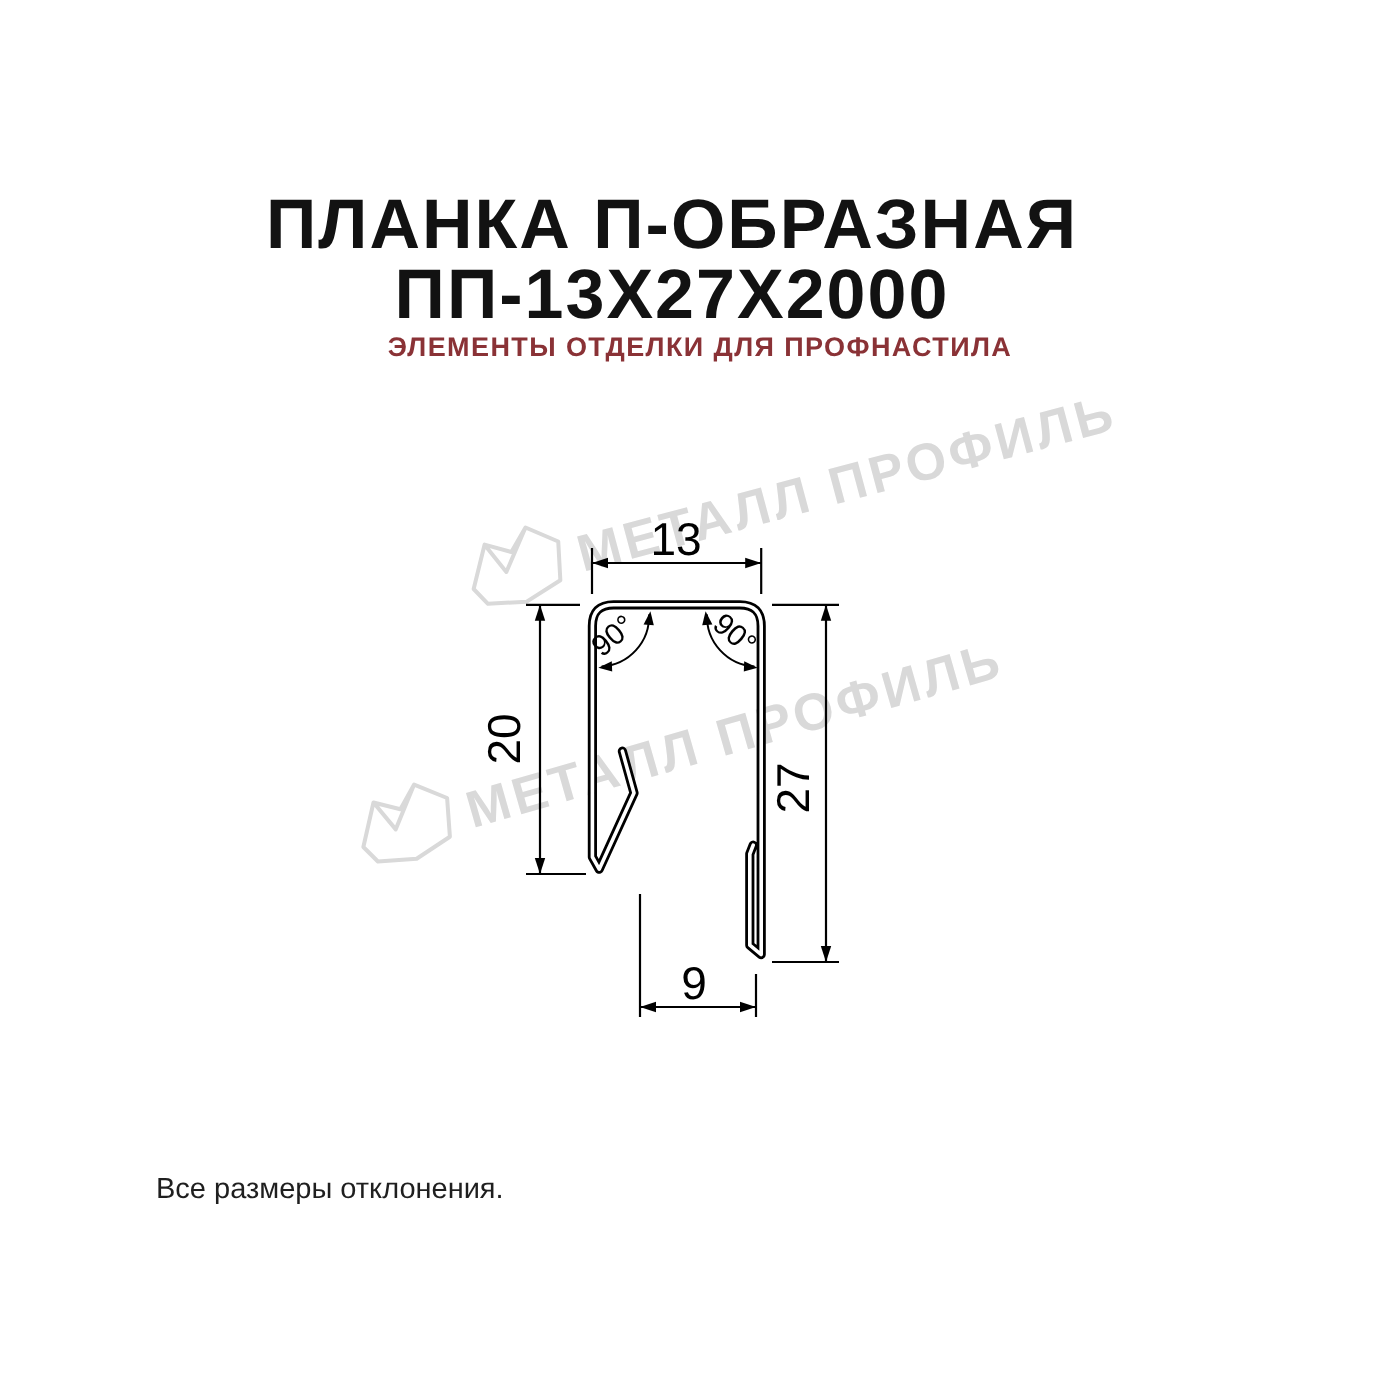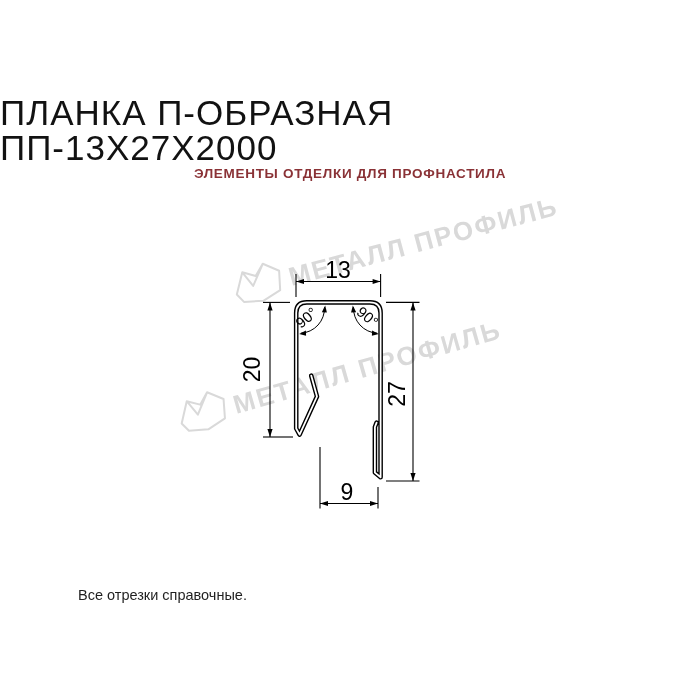--- a/index.html
+++ b/index.html
@@ -1,22 +1,22 @@
 <!DOCTYPE html>
 <html><head>
 <meta charset="utf-8">
 <style>
   html,body{margin:0;padding:0;background:#fff;}
   .canvas{
     position:relative;width:700px;height:700px;background:#ffffff;
     font-family:"Liberation Sans","DejaVu Sans",sans-serif;overflow:hidden;
   }
   .titleblock{
-    position:absolute;top:95px;left:0;width:672px;text-align:left;
-    color:#121212;font-weight:normal;font-size:35px;line-height:35px;letter-spacing:1px;
+    position:absolute;top:95px;left:0;width:672px;text-align:center;
+    color:#121212;font-weight:bold;font-size:35px;line-height:35px;letter-spacing:1px;
   }
   .subtitle{
     position:absolute;top:166px;left:0;width:700px;text-align:center;
     color:#8a3236;font-weight:bold;font-size:13.5px;letter-spacing:0.7px;
   }
   .drawing{position:absolute;left:0;top:0;}
   .footer{
     position:absolute;left:78px;top:586px;color:#1f1f1f;
     font-size:14.5px;line-height:19.5px;
   }
@@ -101,16 +101,16 @@
     <text class="angletext" transform="translate(355.5,313.5) rotate(40)">90°</text>
   </svg>
 
   <div class="titleblock">
     <div>ПЛАНКА П-ОБРАЗНАЯ</div>
     <div>ПП-13Х27Х2000</div>
   </div>
   <div class="subtitle">ЭЛЕМЕНТЫ ОТДЕЛКИ ДЛЯ ПРОФНАСТИЛА</div>
 
   <div class="footer">
-    <div>Все отрезки справочные.</div>
+    <div>Все размеры отклонения.</div>
   </div>
 
 </div>
 
 </body></html>

